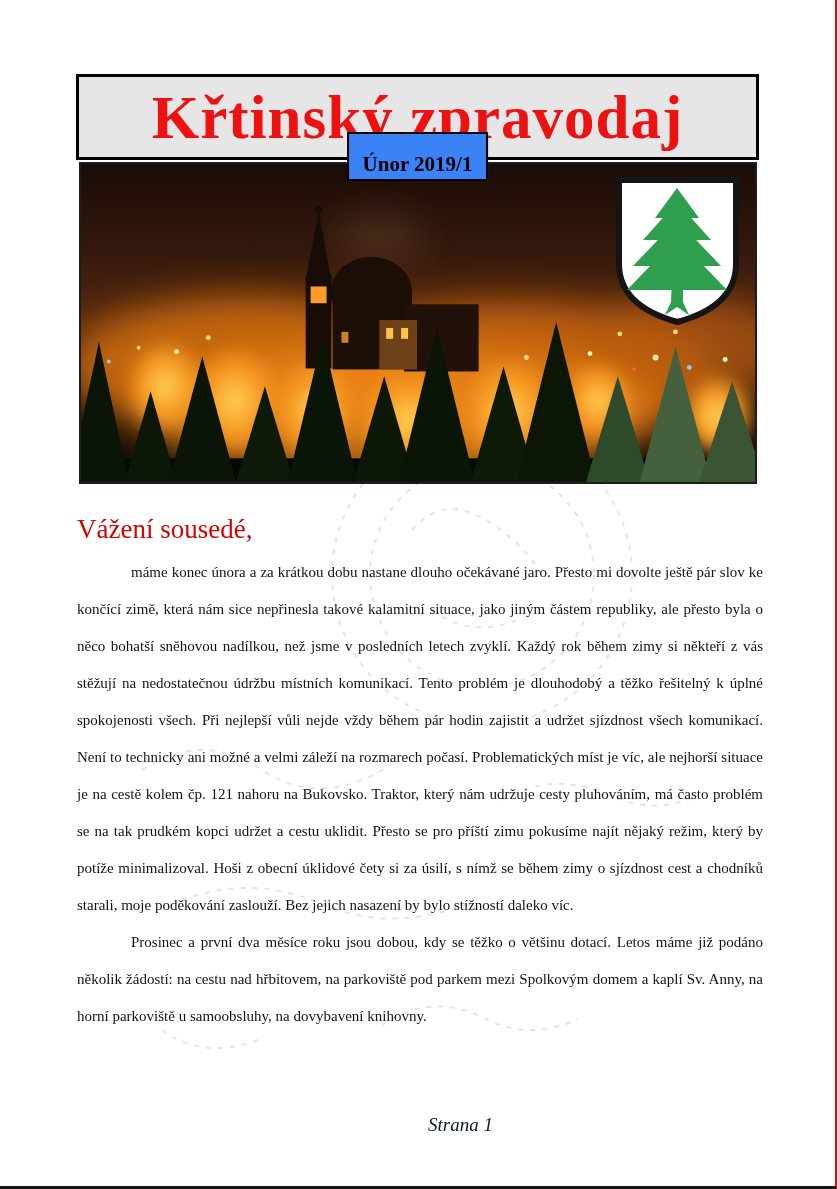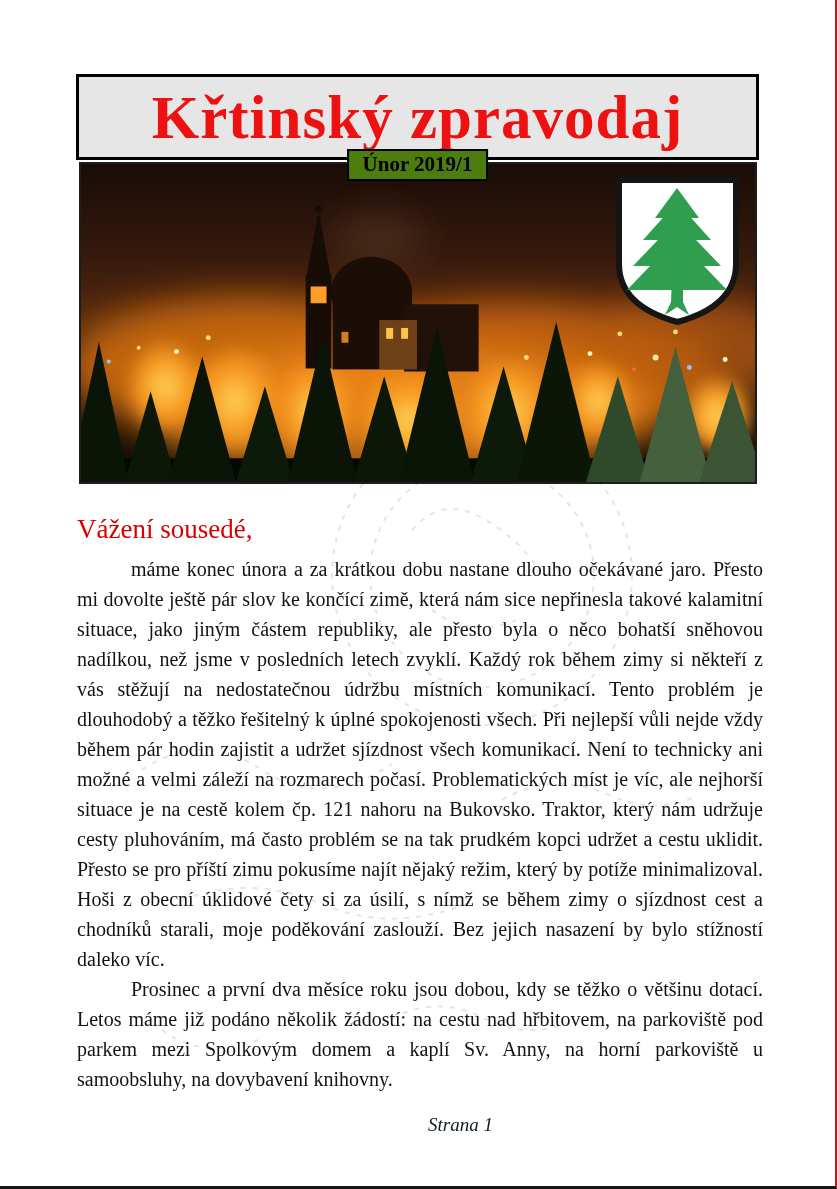--- a/index.html
+++ b/index.html
@@ -32,23 +32,23 @@
     color:var(--title-red);
     font-weight:bold;
     font-size:61px;
     letter-spacing:1px;
     line-height:1;
     white-space:nowrap;
   }
   .issue-badge{
     position:absolute;z-index:6;
     left:50%;bottom:-24px;transform:translateX(-50%);
-    background:#4d7c0f;
+    background:#3b82f6;
     border:2px solid #000;
-    padding:1px 14px 2px;
+    padding:18px 14px 2px;
     font-weight:bold;
     font-size:21px;
     white-space:nowrap;
   }
   
   .photo{
     position:relative;z-index:1;
     margin:2px 0 0 79px;
     width:678px;height:322px;
     border:2px solid #1d1d1d;
@@ -73,22 +73,22 @@
     width:686px;
   }
   .article .heading{
     color:var(--heading-red);
     font-weight:normal;
     font-size:27px;
     line-height:1.1;
     margin-bottom:9px;
   }
   .article p{
-    font-size:20px;
-    line-height:30px;
+    font-size:15px;
+    line-height:37px;
     text-align:justify;
     text-indent:54px;
     color:#121212;
   }
   
   .footer{
     position:absolute;z-index:2;
     left:0;top:1114px;width:837px;
     text-align:center;
     font-style:italic;

